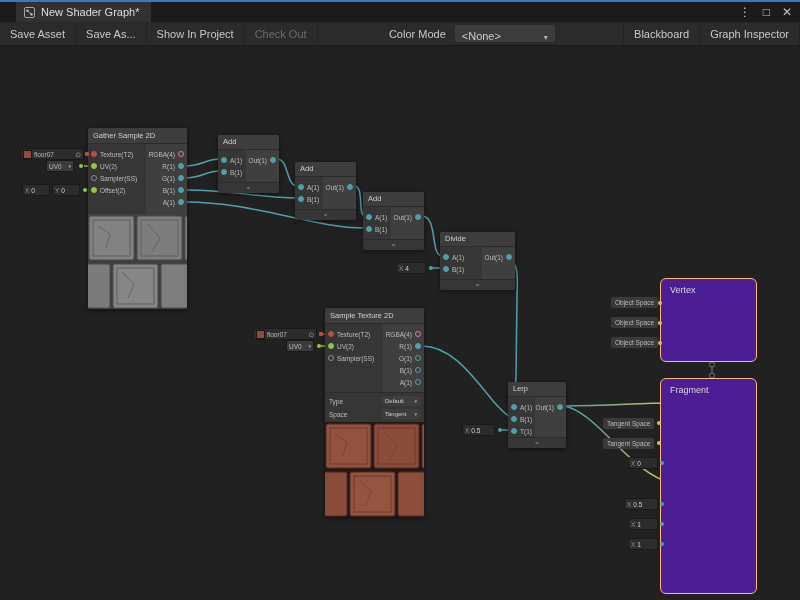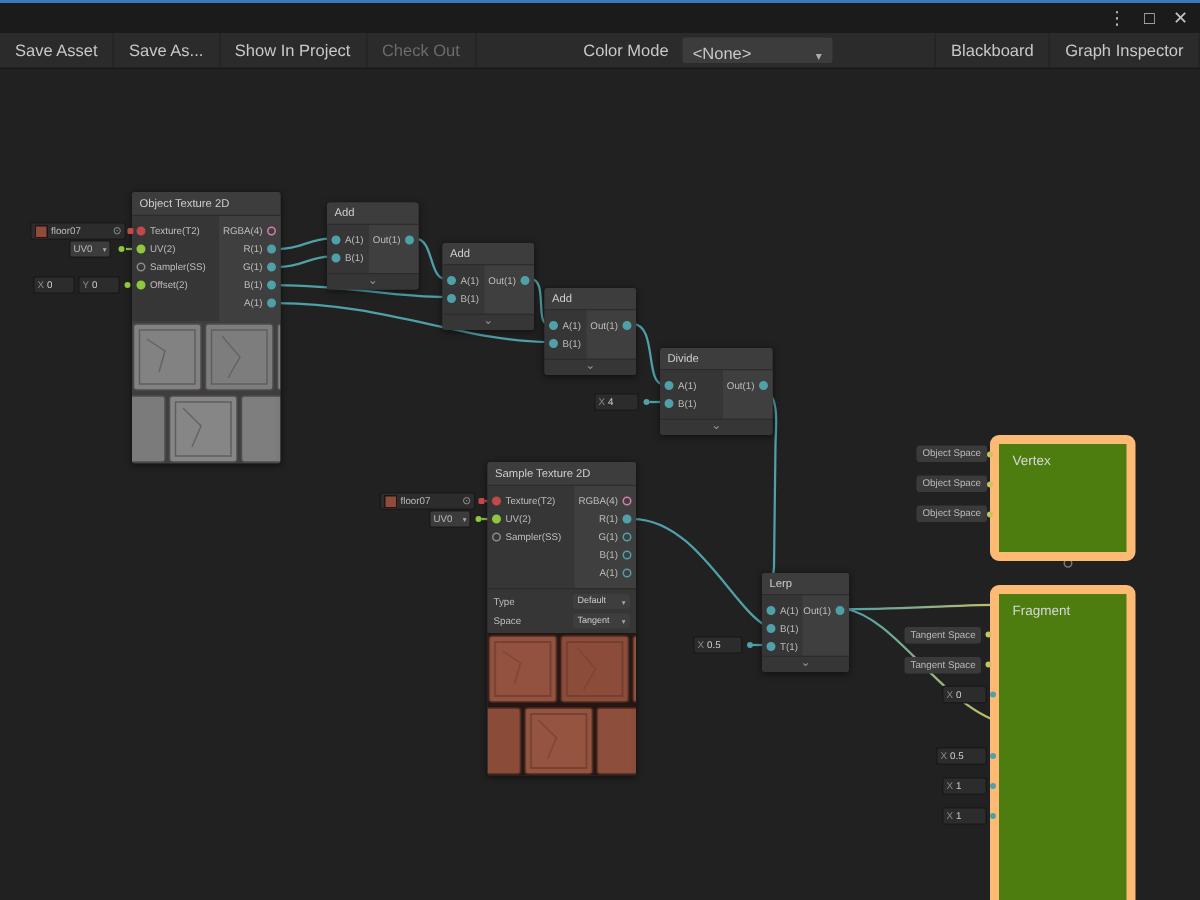--- a/index.html
+++ b/index.html
@@ -63,33 +63,42 @@
   .ext .picker{margin-left:auto;font-size:7px;color:#9A9A9A;line-height:7px;}
   .ext.dd{background:#3C3C3C;justify-content:space-between;}
   .ext.dd .ar{font-size:5px;color:#AAA;}
   .ext.vf .axis{color:#8F8F8F;}
   .ext.vf .val{color:#CFCFCF;}
   .dot{position:absolute;z-index:2;width:4px;height:4px;border-radius:50%;}
   .dot.green{background:#8FC73E;} .dot.teal{background:#4FA0A8;} .dot.yellow{background:#C8C35F;}
   .dot.redsq{background:#C04949;border-radius:1px;}
 
   
-  .context{position:absolute;z-index:2;background:#4d7c0f;border:6px solid #fdba74;border-radius:6px;box-sizing:border-box;margin-top:12px;}
+  .context{position:absolute;z-index:2;background:#4c1d95;border:1px solid #fdba74;border-radius:6px;box-sizing:border-box;}
   .ctitle{font-size:9px;color:#D8D8D8;padding:6px 9px 3px;}
   .crow{position:absolute;left:8px;width:81px;height:14px;background:#1E1E1E;border:1px solid #3C3C3C;
        border-radius:2px;display:flex;align-items:center;gap:3px;padding:0 3px;box-sizing:border-box;overflow:hidden;}
   .crow .plabel{font-size:6px;white-space:nowrap;}
   .tag{position:absolute;z-index:2;background:#3A3A3A;border-radius:2px;font-size:6.5px;color:#B9B9B9;
        height:11px;line-height:11px;padding:0 4px;white-space:nowrap;}
 </style>
 </head>
 <body>
 
 <div class="accent"></div>
 <div class="titlebar">
+  <div class="tab">
+    <svg width="11" height="11" viewBox="0 0 11 11">
+      <rect x="0.5" y="0.5" width="10" height="10" rx="1.5" fill="#2e2e2e" stroke="#A5A5A5"></rect>
+      <circle cx="3.4" cy="3.6" r="1.2" fill="#C8C8C8"></circle>
+      <circle cx="7.6" cy="7.4" r="1.2" fill="#C8C8C8"></circle>
+      <path d="M3.6,3.8 L7.4,7.2" stroke="#C8C8C8" stroke-width="0.8"></path>
+    </svg>
+    <span>New Shader Graph*</span>
+  </div>
   <div class="winctl">
     <span>⋮</span>
     <span>□</span>
     <span>✕</span>
   </div>
 </div>
 
 <div class="toolbar">
   <div class="tbtn">Save Asset</div>
   <div class="tbtn">Save As...</div>
@@ -149,21 +158,21 @@
     <path stroke="#4FA0A8" d="M665,544 L672,544"></path>
   </g>
   <g stroke="#777" fill="none" stroke-width="1">
     <circle cx="712" cy="364.5" r="2.5"></circle>
       <line x1="712" y1="367" x2="712" y2="373"></line>
       <circle cx="712" cy="375.5" r="2.5"></circle>
   </g>
 </svg>
 
 <div class="node" style="left:88px;top:128px;width:99px;">
-  <div class="nhead">Object Texture 2D</div>
+  <div class="nhead">Gather Sample 2D</div>
   <div class="nbody" style="height:70px;">
     <div class="nin">
       <div class="prow">
           <span class="port pc-t fl"></span>
           <span class="plabel">Texture(T2)</span>
         </div>
       <div class="prow">
           <span class="port pc-2 fl"></span>
           <span class="plabel">UV(2)</span>
         </div>

